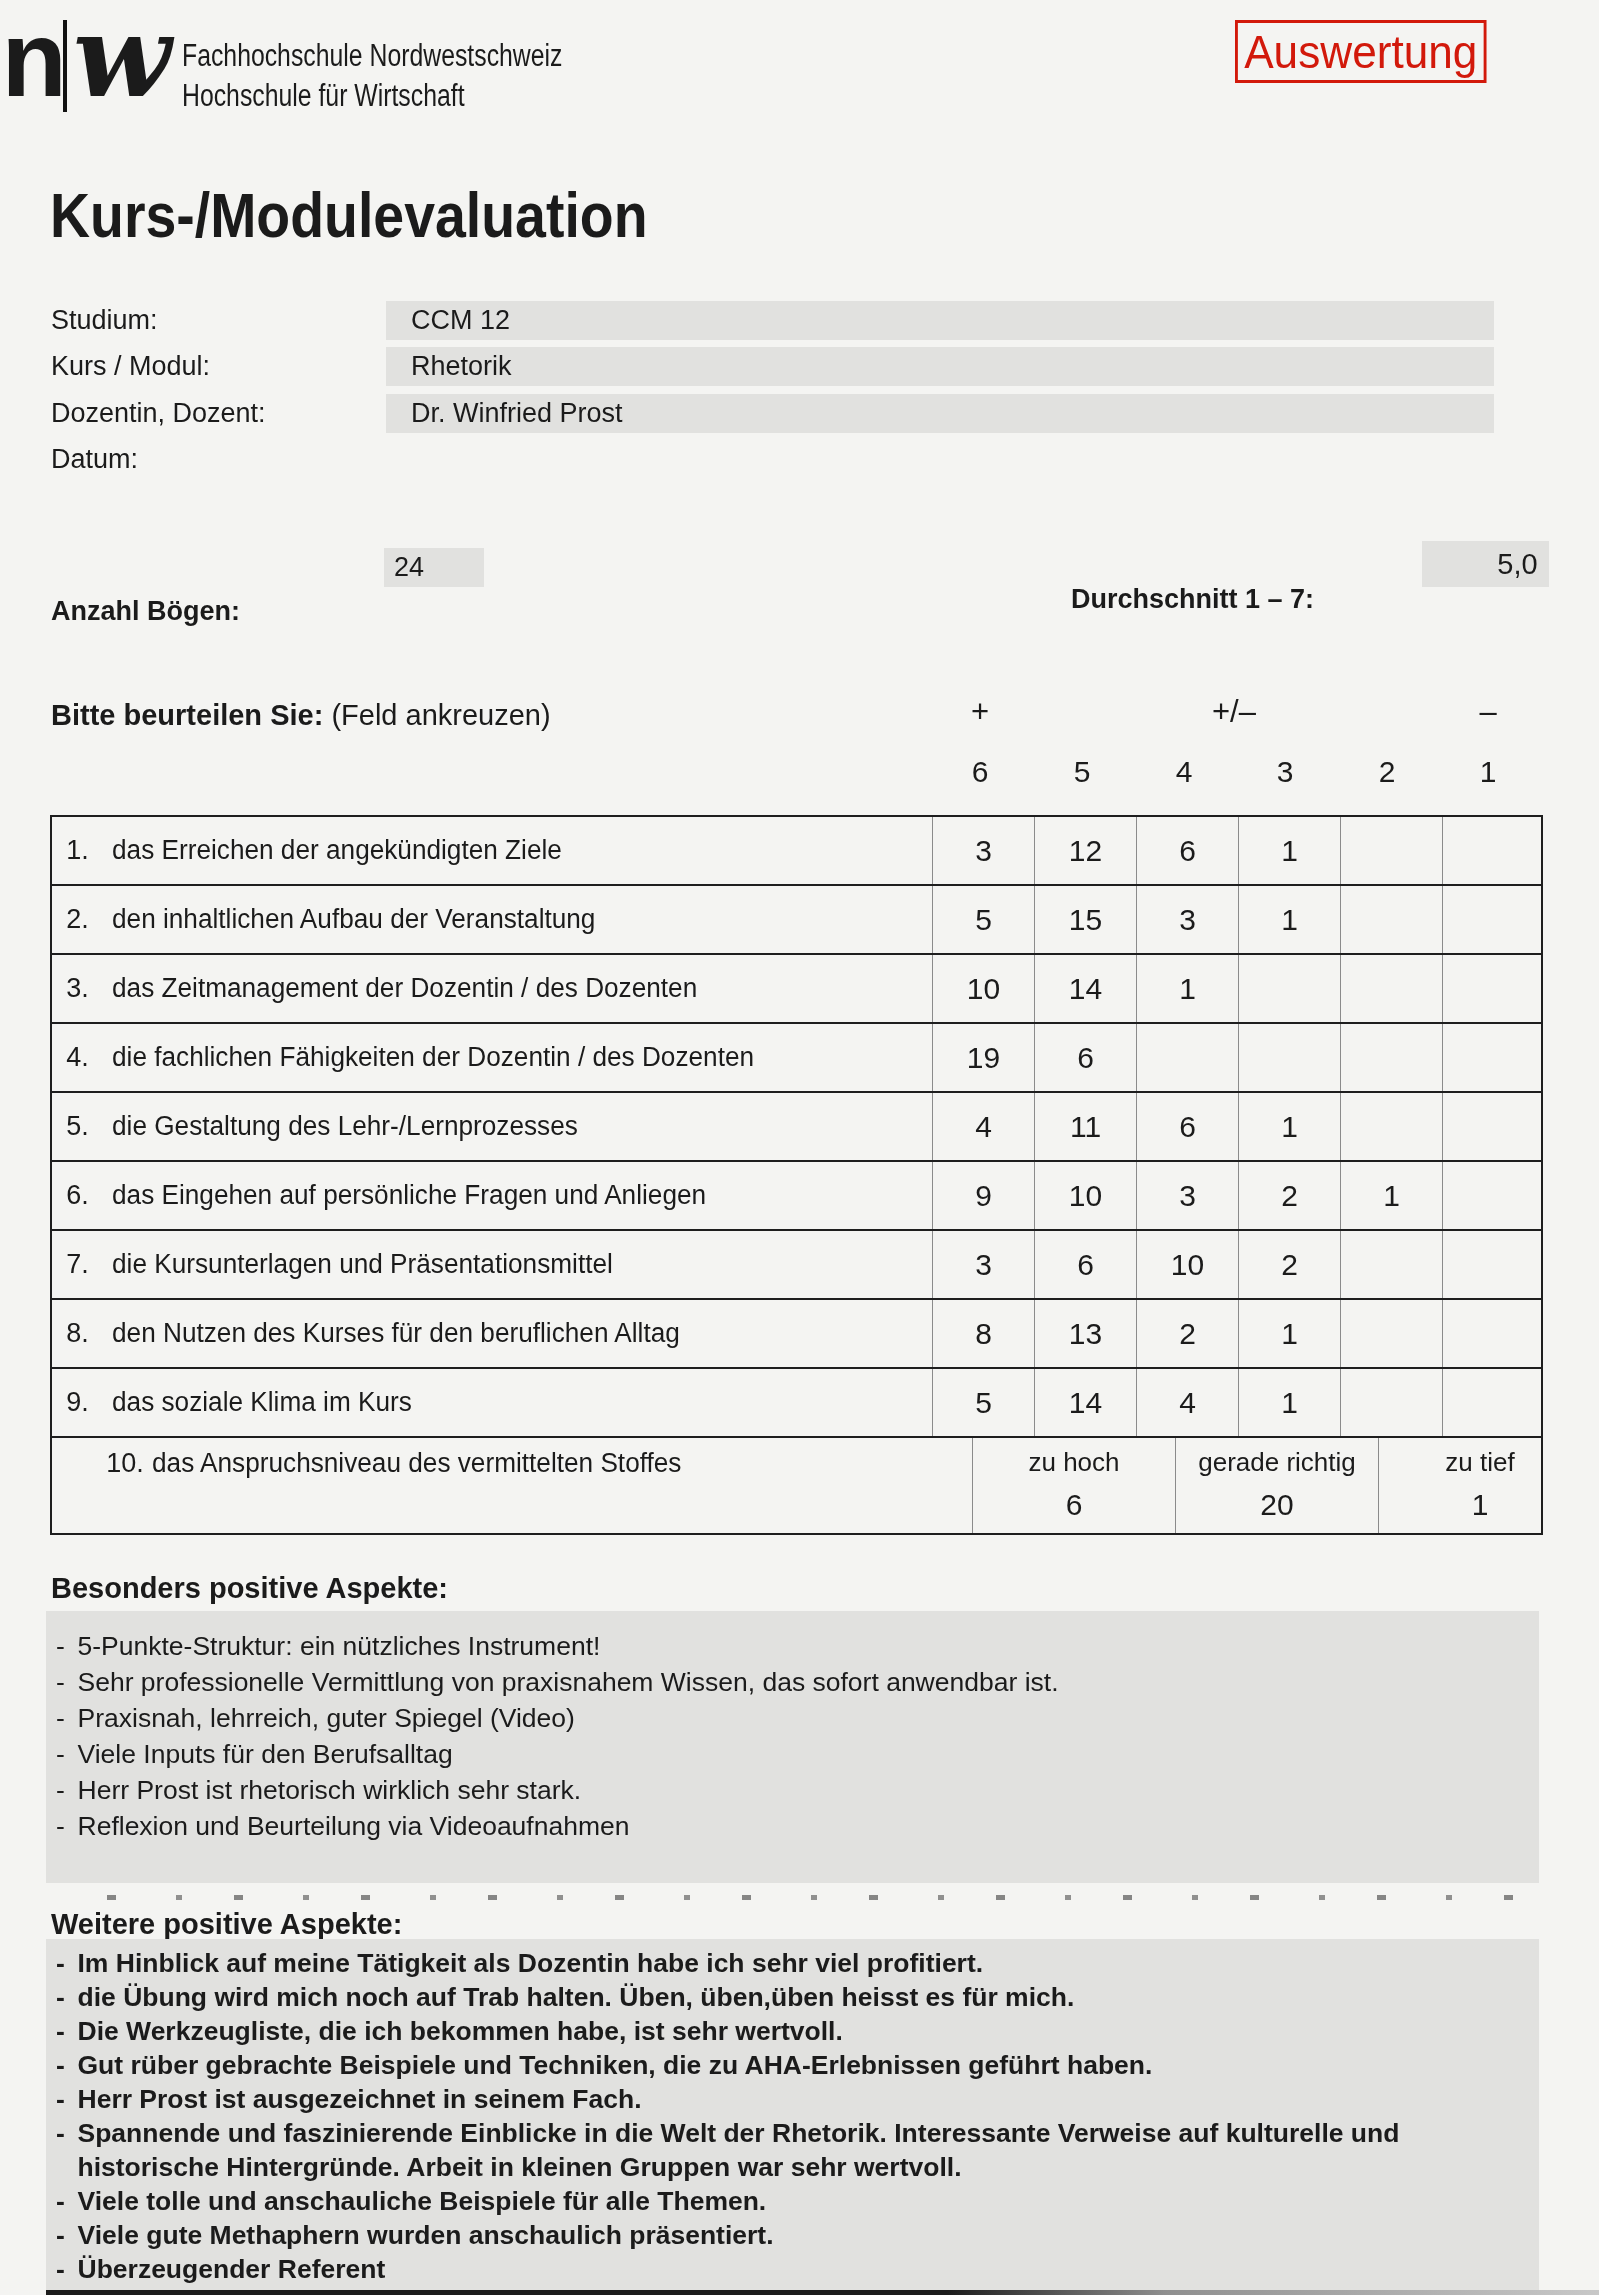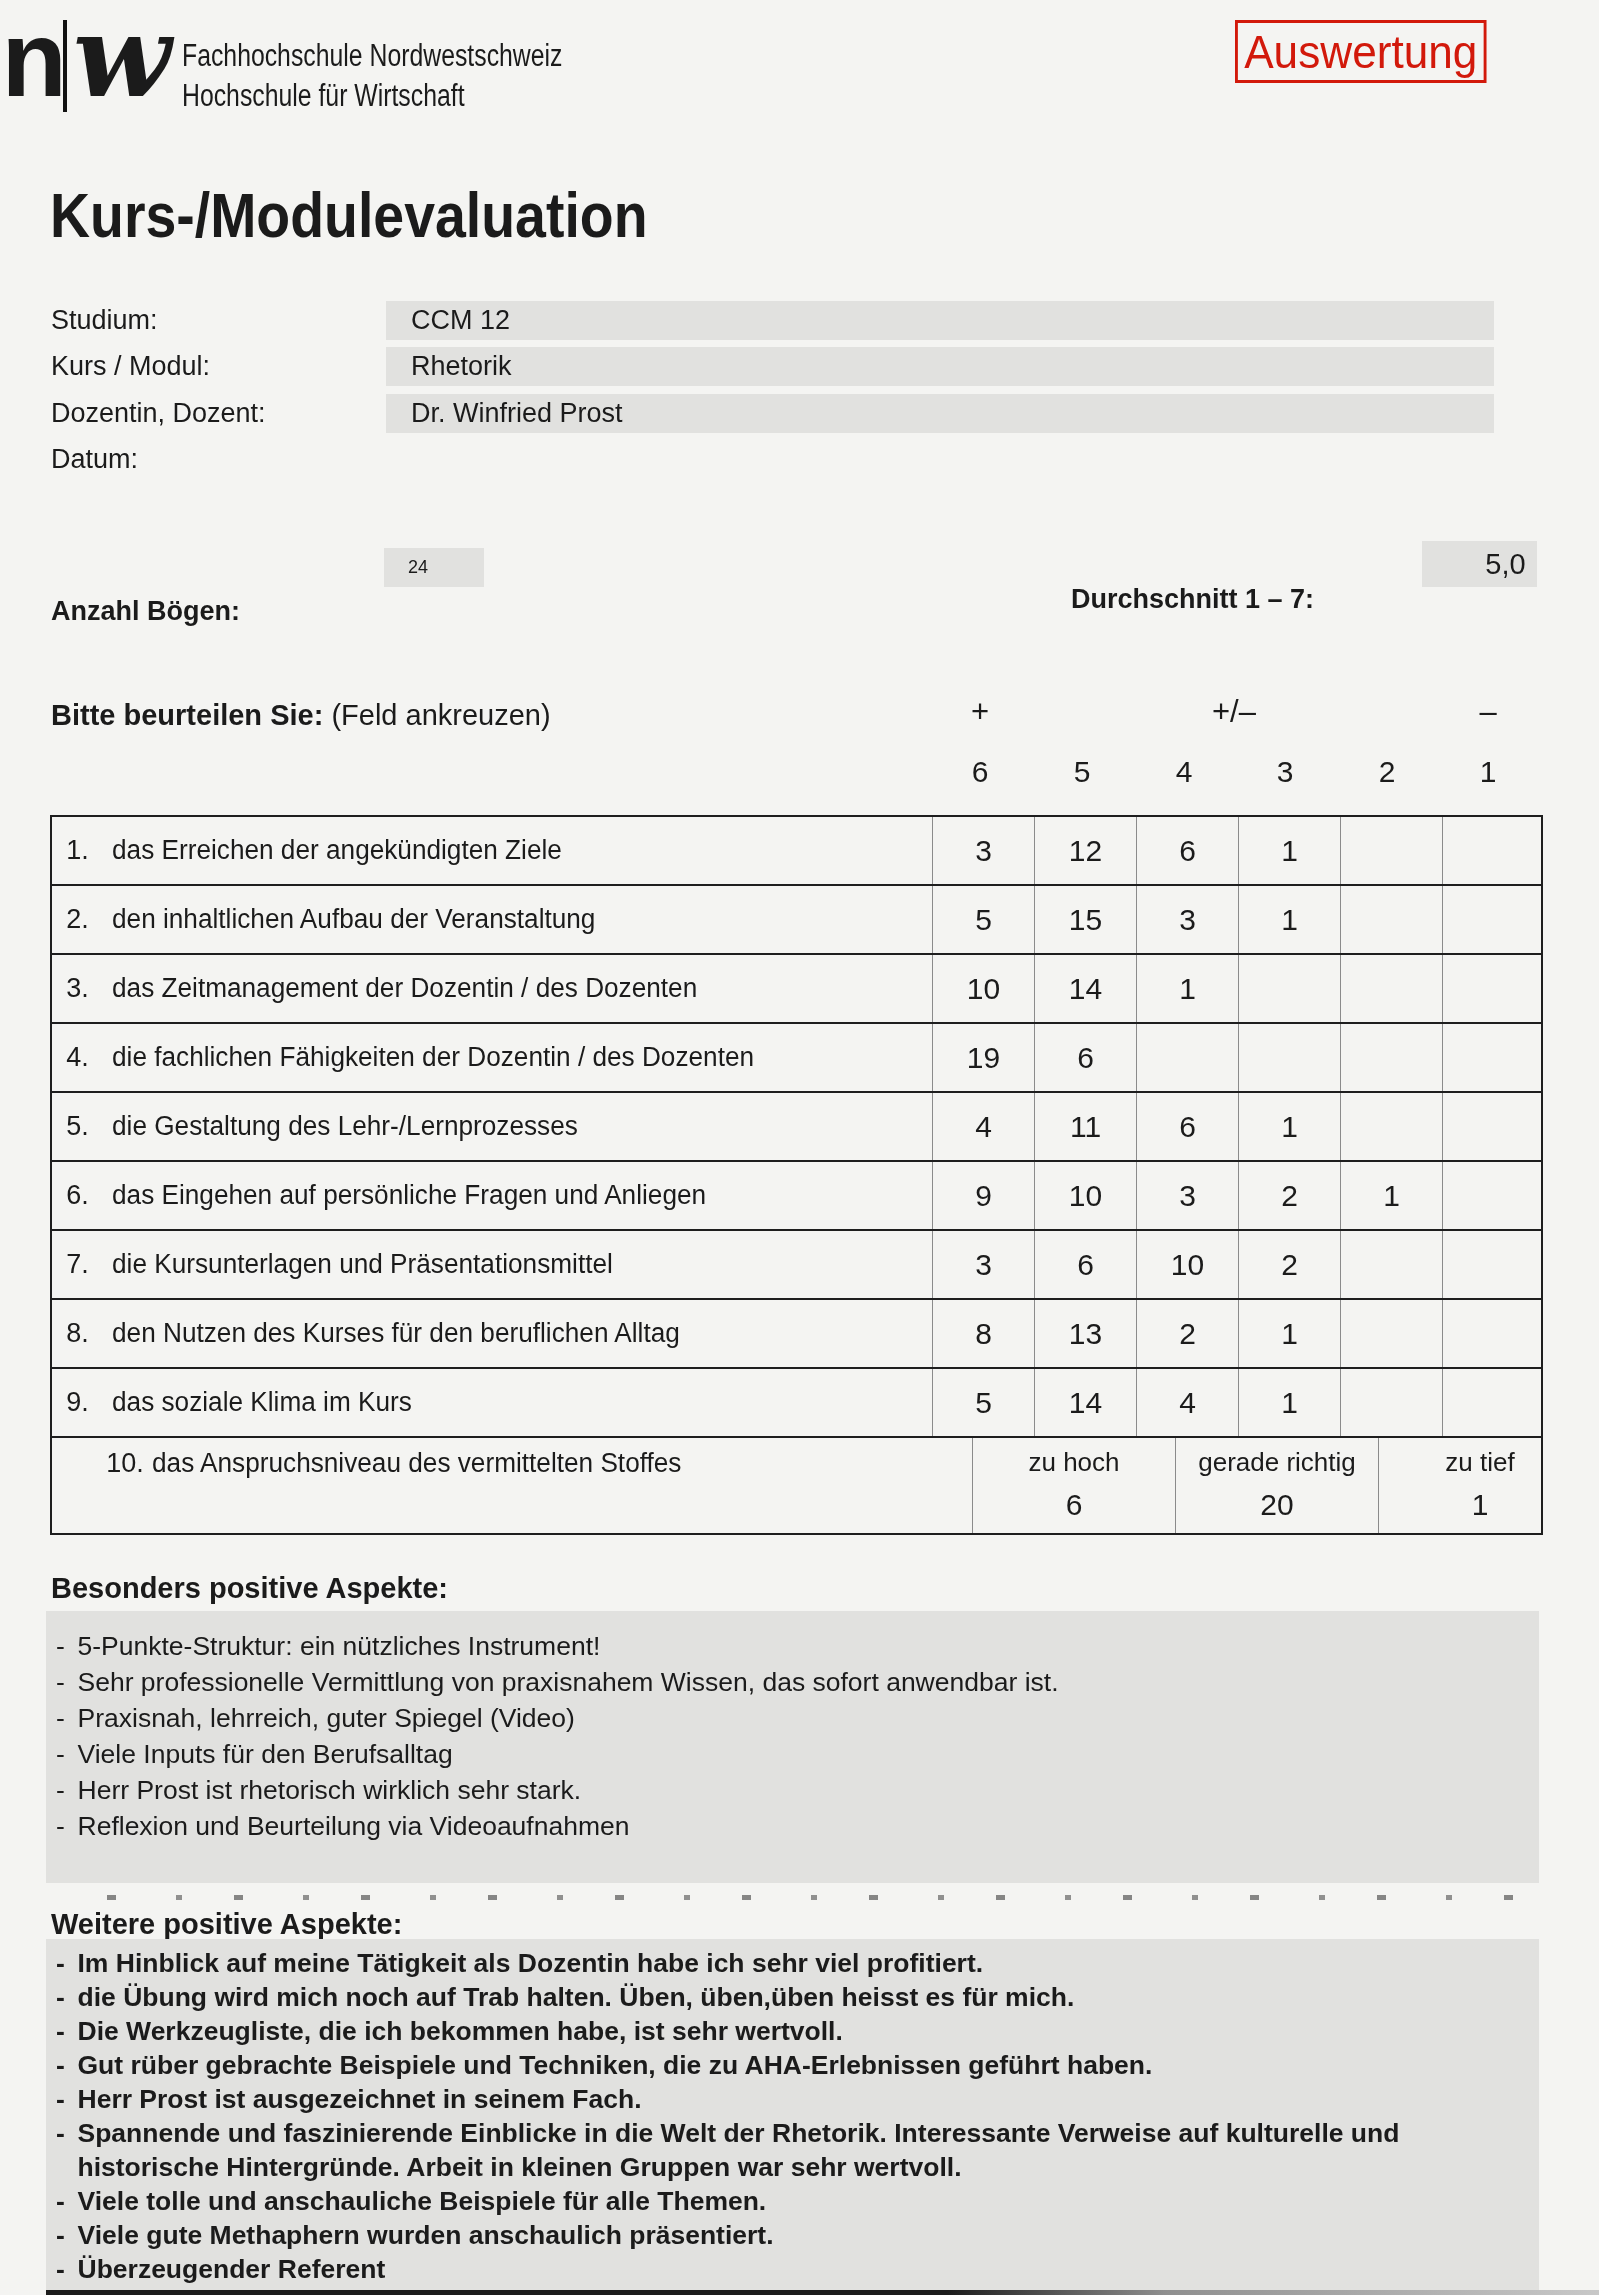--- a/index.html
+++ b/index.html
@@ -25,22 +25,22 @@
   .meta{position:absolute;left:51px;top:300px;width:1445px;}
   .meta-row{position:absolute;left:0;height:40px;display:flex;align-items:center;}
   .meta-label{position:absolute;left:0;font-size:27px;font-weight:normal;white-space:nowrap;}
   .meta-box{position:absolute;left:335px;width:1108px;height:39px;background:#e1e1df;
             display:flex;align-items:center;}
   .meta-value{font-size:27px;padding-left:25px;white-space:nowrap;}
   
   .sum-label{position:absolute;font-size:27px;font-weight:bold;white-space:nowrap;margin-top:44px;}
   .count-box{position:absolute;left:384px;top:548px;width:100px;height:39px;background:#e1e1df;
              display:flex;align-items:center;}
-  .count-box span{font-size:18px;padding-left:24px;}
-  .avg-box{position:absolute;left:1422px;top:541px;width:115px;height:46px;background:#e1e1df;
+  .count-box span{font-size:27px;padding-left:10px;}
+  .avg-box{position:absolute;left:1422px;top:541px;width:127px;height:46px;background:#e1e1df;
            display:flex;align-items:center;justify-content:flex-end;}
   .avg-box span{font-size:29px;padding-right:11.4px;}
   
   .instruction{position:absolute;left:51px;top:699px;font-size:29px;white-space:nowrap;}
   .instruction b{font-weight:bold;}
   .sign{position:absolute;top:694px;font-size:31px;transform:translateX(-50%);white-space:nowrap;}
   .scale-num{position:absolute;top:755px;font-size:30px;transform:translateX(-50%);}
   
   .tbl{position:absolute;left:50px;top:815px;width:1489px;border:2.1px solid #1e1e1e;
        box-sizing:content-box;background:#f4f4f2;}

